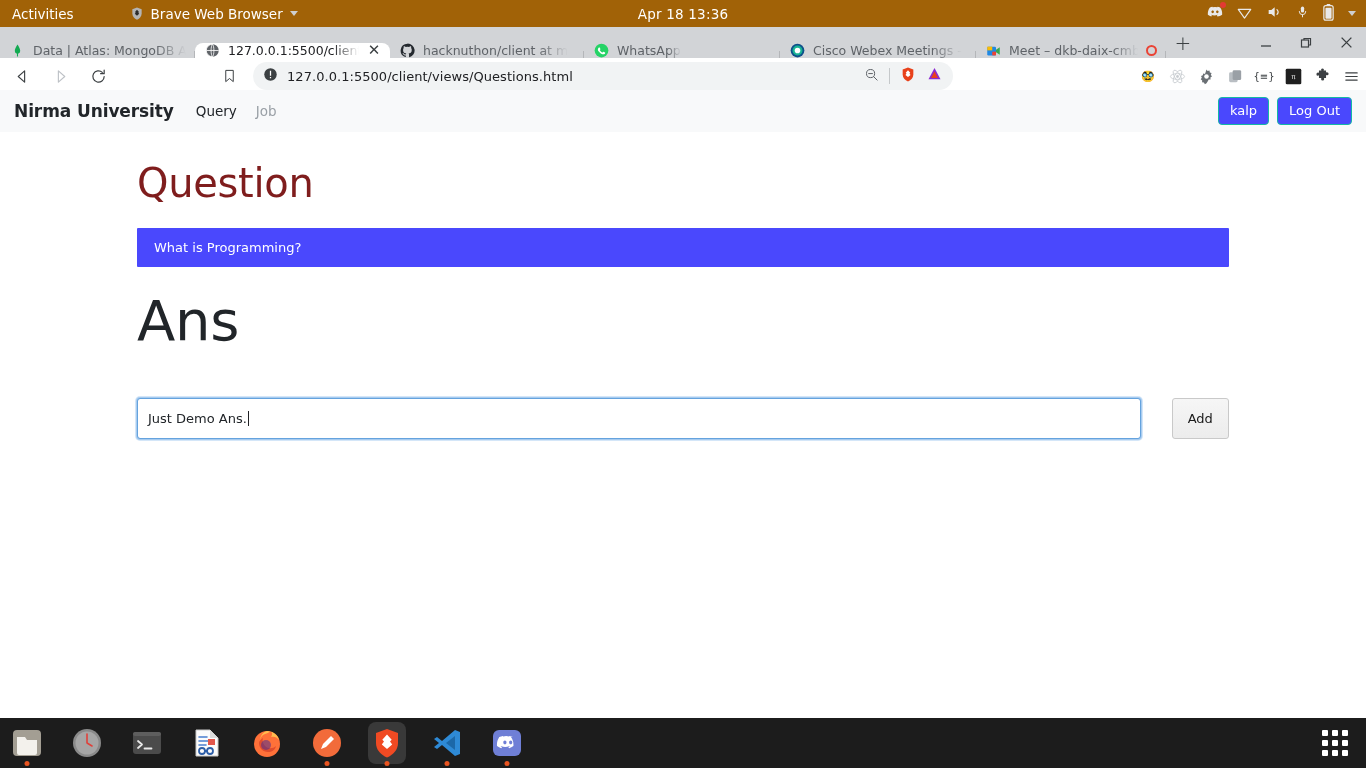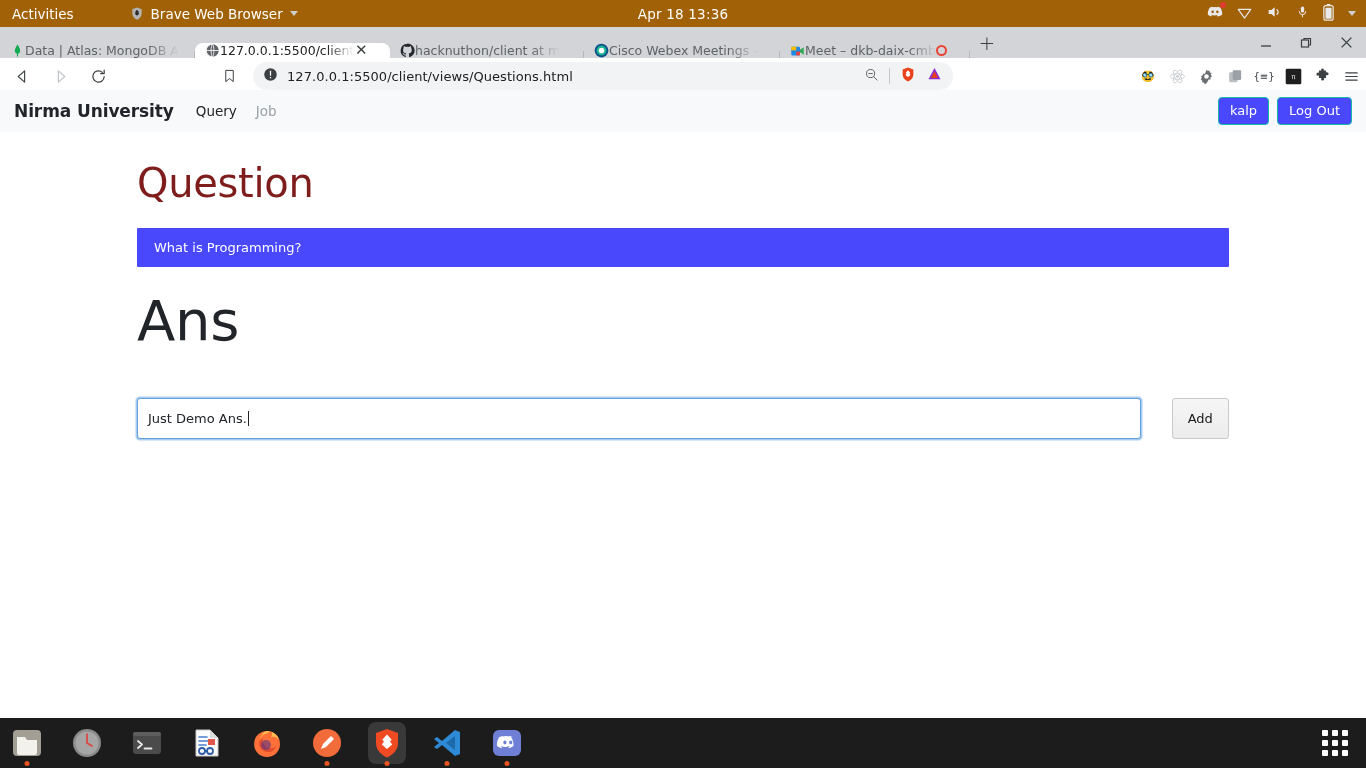--- a/index.html
+++ b/index.html
@@ -54,20 +54,21 @@
     position: absolute; top: 27px; left: 0;
     width: 1366px; height: 31px;
     background: #d2d4d7;
     display: flex; align-items: flex-end;
   }
   .tab {
     position: relative;
     height: 15px;
     display: flex; align-items: center;
     padding: 0 9px;
+    gap: 8px;
     font-size: 12.5px;
     color: #5f6368;
     white-space: nowrap;
     overflow: hidden;
   }
   .tab:not(.active)::after {
     content: "";
     position: absolute; right: 0; top: 8px;
     width: 1px; height: 16px;
     background: #b4b6b9;
@@ -355,20 +356,29 @@
 
   <div class="tab" style="width:194px">
     <span class="favicon">
       <svg width="15" height="15" viewBox="0 0 24 24">
           <path d="M12 1a11 11 0 0 0-3.5 21.4c.6.1.8-.2.8-.6v-2c-3.1.7-3.8-1.4-3.8-1.4-.5-1.3-1.2-1.7-1.2-1.7-1-.7.1-.7.1-.7 1.1.1 1.7 1.1 1.7 1.1 1 1.7 2.6 1.2 3.2.9.1-.7.4-1.2.7-1.5-2.5-.3-5.1-1.2-5.1-5.5 0-1.2.4-2.2 1.1-3-.1-.3-.5-1.4.1-2.9 0 0 .9-.3 3 1.1a10.4 10.4 0 0 1 5.5 0c2.1-1.4 3-1.1 3-1.1.6 1.5.2 2.6.1 2.9.7.8 1.1 1.8 1.1 3 0 4.3-2.6 5.2-5.1 5.5.4.4.8 1.1.8 2.2v3.3c0 .4.2.7.8.6A11 11 0 0 0 12 1z" fill="#24292f"></path>
         </svg>
     </span>
     <span class="tab-title">hacknuthon/client at m</span>
   </div>
 
+  <div class="tab" style="width:196px">
+    <span class="favicon">
+      <svg width="15" height="15" viewBox="0 0 24 24">
+          <circle cx="12" cy="12" r="11" fill="#25d366"></circle>
+          <path d="M8.2 7.3c-.3 0-.7.1-1 .5-.4.4-1 1-1 2.4s1 2.8 1.2 3c.1.2 2 3.1 4.9 4.2 2.4.9 2.9.7 3.4.7.6-.1 1.7-.7 2-1.4.2-.7.2-1.3.2-1.4l-1-.5c-.4-.2-1.4-.7-1.6-.8-.2-.1-.4-.1-.6.1l-.8 1c-.1.2-.3.2-.6.1-.3-.2-1.2-.5-2.3-1.5-.9-.8-1.4-1.7-1.6-2-.2-.3 0-.5.1-.6l.5-.6c.1-.2.2-.3.3-.5 0-.2 0-.4-.1-.5l-.8-1.9c-.2-.5-.4-.4-.6-.4h-.1z" fill="#fff"></path>
+        </svg>
+    </span>
+    <span class="tab-title">WhatsApp</span>
+  </div>
 
   <div class="tab" style="width:196px">
     <span class="favicon">
       <svg width="15" height="15" viewBox="0 0 24 24">
           <circle cx="12" cy="12" r="11" fill="#0e4f8a"></circle>
           <circle cx="12" cy="12" r="8" fill="#19b394"></circle>
           <circle cx="12" cy="12" r="4.5" fill="#ffffff"></circle>
         </svg>
     </span>
     <span class="tab-title">Cisco Webex Meetings -</span>

